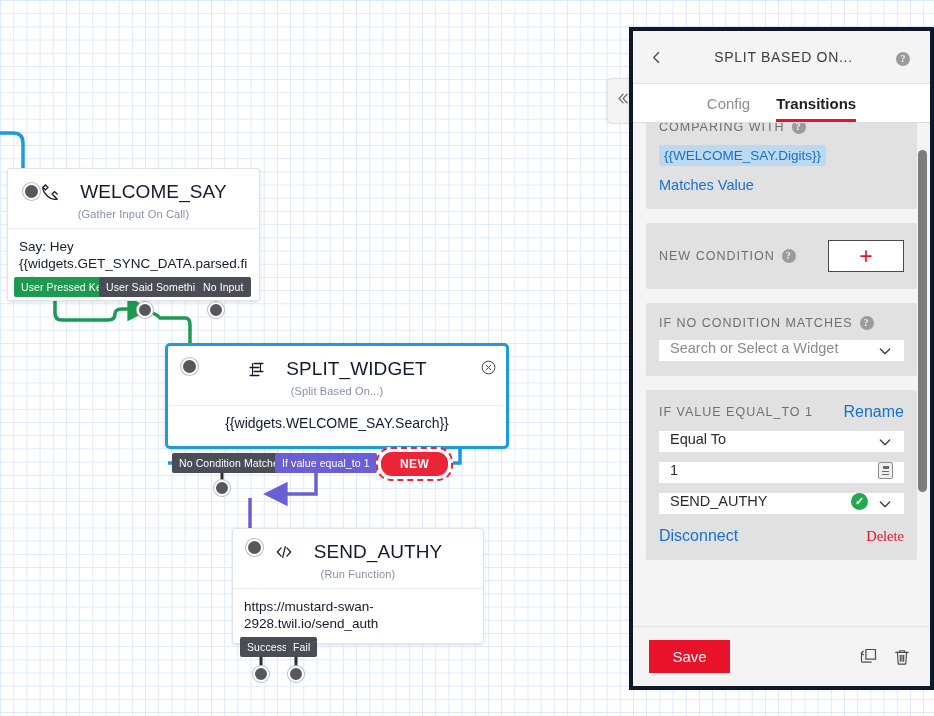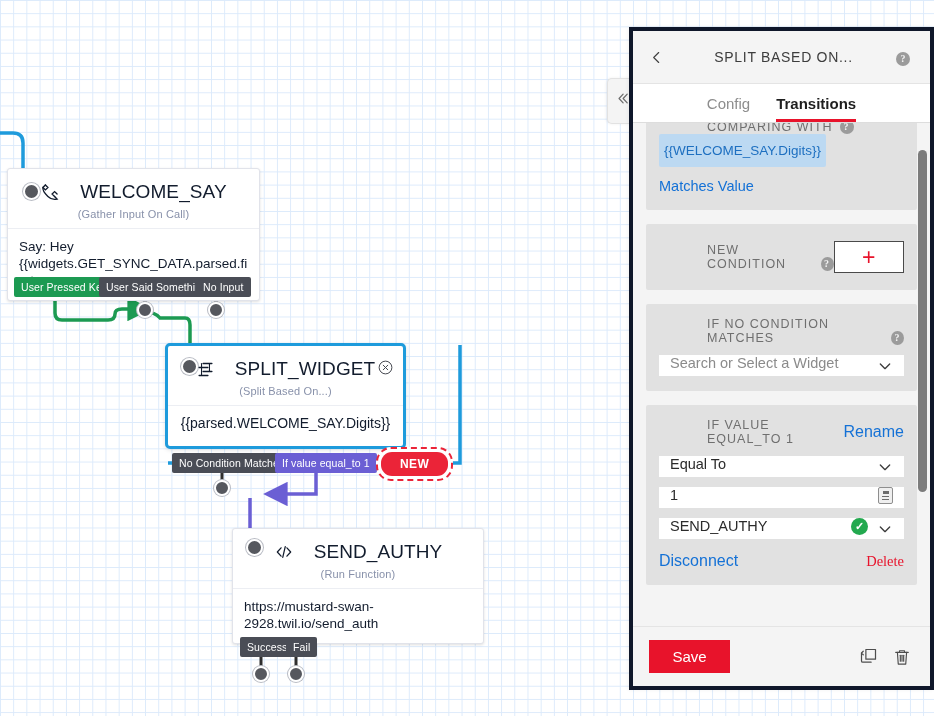--- a/index.html
+++ b/index.html
@@ -217,31 +217,31 @@
     padding: 13px 13px 15px 13px;
     margin-bottom: 14px;
   }
   .card-label {
     font-size: 12.5px;
     color: #6f6f6f;
     letter-spacing: 1.0px;
     display: flex;
     align-items: flex-end;
     gap: 7px;
-    margin-left: 48px;
   }
   .card-label-row {
     display: flex; align-items: center; justify-content: space-between;
   }
   .token {
     display: inline-block;
+    margin-top: 11px;
     background: #bcd9f2;
     color: #1d6fc0;
     font-size: 13.5px;
-    padding: 9px 5px;
+    padding: 3px 5px;
     border-radius: 2px;
   }
   .link-blue { color: #1471d6; font-size: 14.5px; display: inline-block; margin-top: 11px; }
   .link-blue.sm { font-size: 16px; margin-top: 0; }
   .link-red { color: #e8132b; font-size: 14.5px; font-family: Liberation Serif, serif; }
   .plus-box {
     width: 76px; height: 32px;
     background: #ffffff;
     border: 1px solid #4a4a4a;
     display: flex; align-items: center; justify-content: center;
@@ -371,21 +371,21 @@
   </div>
 <div class="chip dark" style="left:99px; top:277px;">
     <span>User Said Something</span>
   </div>
 <div class="chip dark" style="left:196px; top:277px;">
     <span>No Input</span>
   </div>
 <div class="out-dot" style="left:137px; top:302px;"></div>
 <div class="out-dot" style="left:208px; top:302px;"></div>
 
-<div class="node selected" style="left:165px; top:343px; width:241px;">
+<div class="node selected" style="left:165px; top:343px; width:344px;">
   <div class="in-port" style="left:13px; top:12px;"></div>
   <div class="node-head">
     <div class="node-title-row">
       <span class="node-icon">
         <svg width="19" height="19" viewBox="0 0 24 24" fill="none" stroke="currentColor" stroke-width="1.8" stroke-linecap="round">
           <line x1="9" y1="4.5" x2="20" y2="4.5"></line>
           <line x1="4" y1="9.5" x2="15" y2="9.5"></line>
           <line x1="9" y1="14.5" x2="20" y2="14.5"></line>
           <line x1="4" y1="19.5" x2="15" y2="19.5"></line>
           <line x1="7" y1="4.5" x2="7" y2="19.5" stroke-width="1.4"></line>
@@ -396,21 +396,21 @@
     </div>
     <div class="node-sub">(Split Based On...)</div>
     <span class="node-close">
       <svg width="17" height="17" viewBox="0 0 24 24" fill="none" stroke="currentColor" stroke-width="1.4">
         <circle cx="12" cy="12" r="9"></circle>
           <line x1="8.4" y1="8.4" x2="15.6" y2="15.6"></line>
           <line x1="15.6" y1="8.4" x2="8.4" y2="15.6"></line>
       </svg>
     </span>
   </div>
-  <div class="node-body centered">{{parsed.WELCOME_SAY.Digits}}</div>
+  <div class="node-body centered">{{widgets.WELCOME_SAY.Search}}</div>
 </div>
 <div class="chip dark" style="left:172px; top:453px;">
     <span>No Condition Matches</span>
   </div>
 <div class="chip purple" style="left:275px; top:453px;">
     <span>If value equal_to 1</span>
   </div>
 <div class="new-wrap" style="left:376px; top:447px;">
   <div class="chip new">
       <span>NEW</span>

